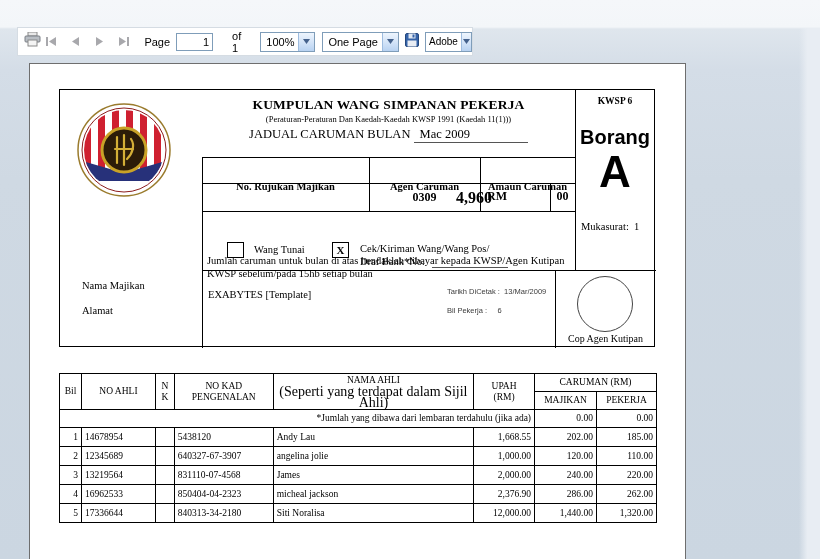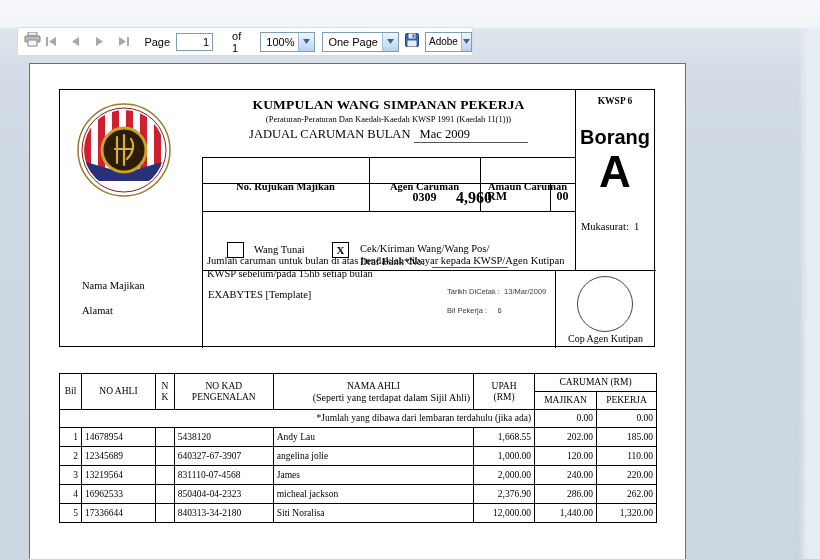--- a/index.html
+++ b/index.html
@@ -40,21 +40,21 @@
   .small-meta { font-family:"Liberation Sans",sans-serif; font-size:7.5px; color:#3c3c3c; }
   .borang-word { font-family:"Liberation Sans",sans-serif; font-weight:bold; font-size:20px; }
   .borang-letter { font-family:"Liberation Sans",sans-serif; font-weight:bold; font-size:44px; line-height:44px; }
   .cop-circle { position:absolute; width:56px; height:56px; border:1px solid #444; border-radius:50%; }
   
   table.members { position:absolute; left:29px; top:309px; width:598px; border-collapse:collapse;
                   font-family:"Liberation Serif",serif; }
   table.members td, table.members th { border:1px solid #000; font-weight:normal; padding:0 3px;
                   font-size:9.5px; line-height:11px; }
   table.members th { text-align:center; }
-  .th-sub { font-size:10px;text-align:right; }
+  .th-sub { font-size:14px; }
   .num { text-align:right; }
   .name-cell { font-size:9px; }
   .carry { font-weight:bold; text-align:right; font-size:9.5px; }
   .data-row td { height:19px; }
 </style>
 </head>
 <body>
 
 <div class="app">
 

